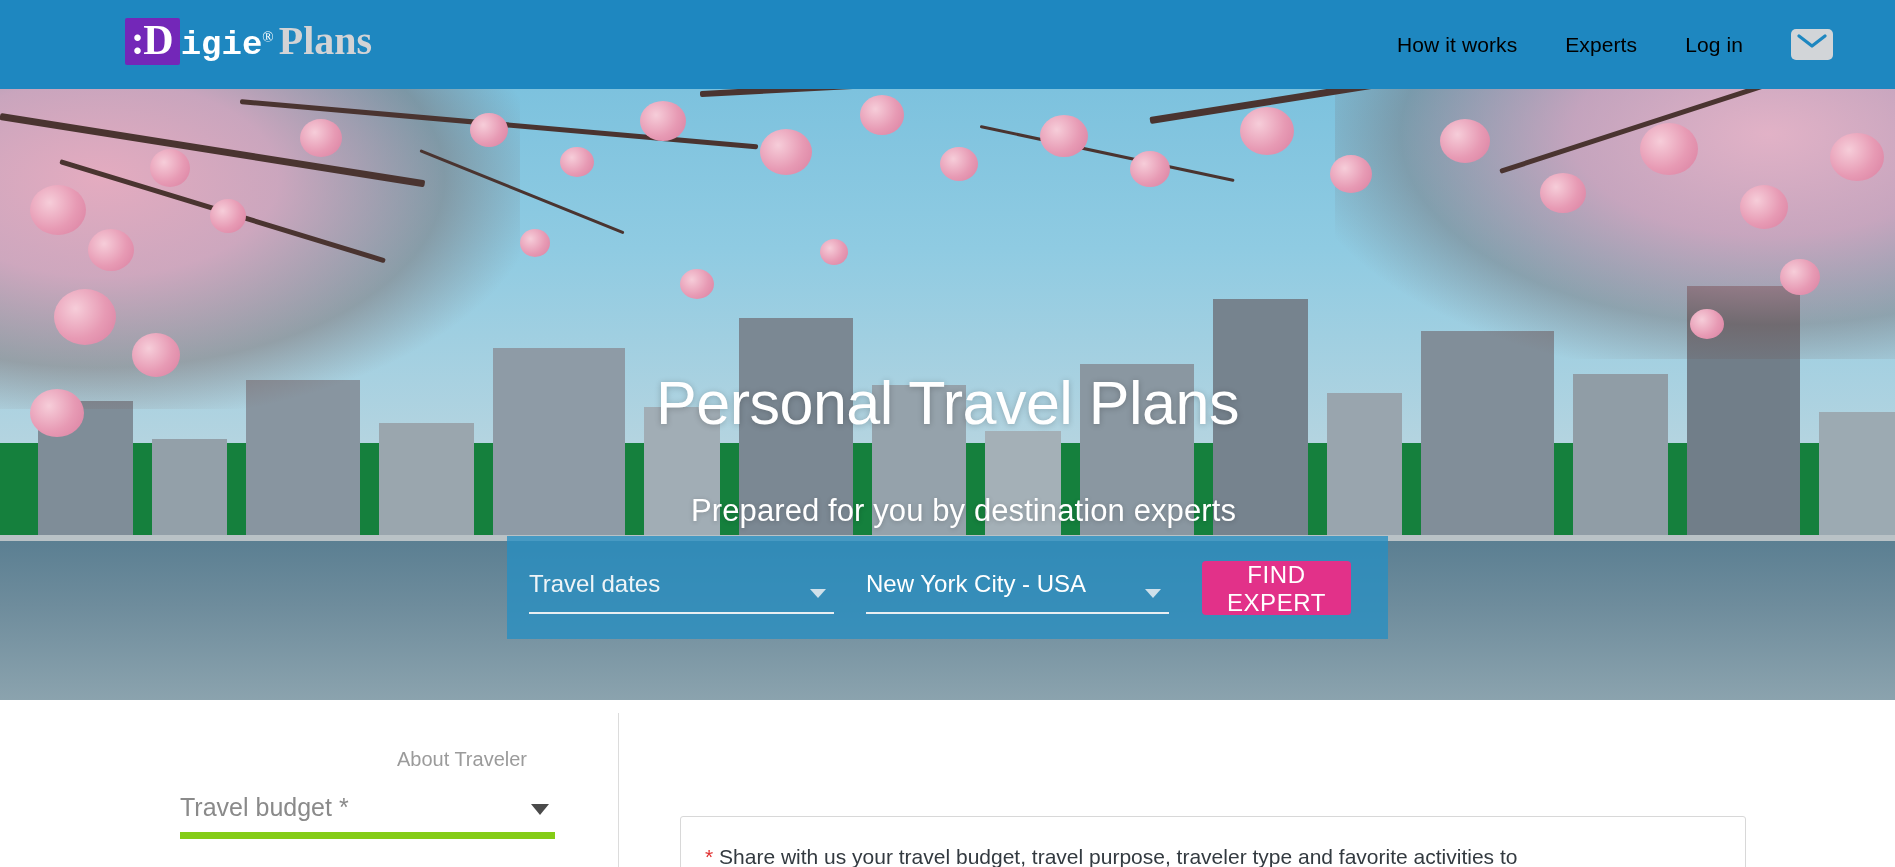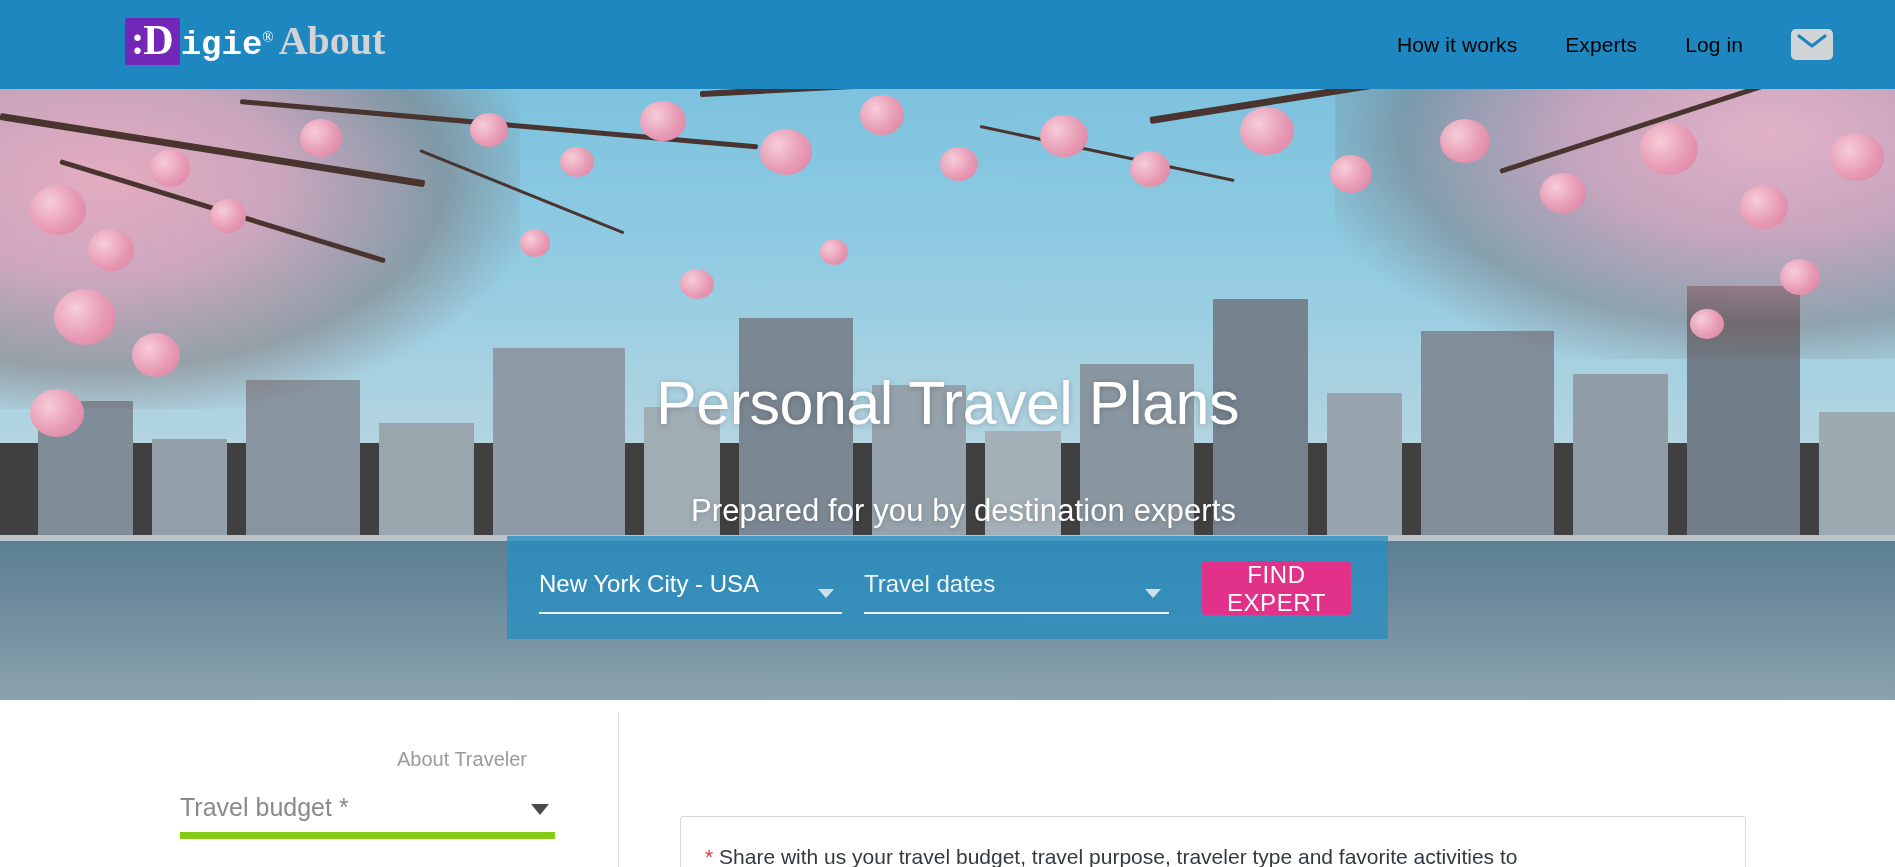--- a/index.html
+++ b/index.html
@@ -91,21 +91,21 @@
     display:flex; align-items:flex-start; justify-content:center;
     cursor:pointer;
     padding-top:4px;
   }
 
   
   .hero {
     position:absolute; top:89px; left:0;
     width:1895px; height:611px;
     overflow:hidden;
-    background:#404040;
+    background:#15803d;
   }
   .hero-photo { position:absolute; inset:0; }
   .sky {
     position:absolute; top:0; left:0; width:100%; height:58%;
     background:linear-gradient(#7dc2de 0%, #8fcbe2 45%, #b4d4e0 100%);
   }
   .water {
     position:absolute; bottom:0; left:0; width:100%; height:26%;
     background:linear-gradient(#5b7f92 0%, #6e8c9c 40%, #8ba3ae 100%);
   }
@@ -269,21 +269,21 @@
 
 <div class="header">
 
   <div class="logo">
     <span class="logo-badge">
       <span class="logo-colon">:</span>
       <span class="logo-d">D</span>
     </span>
     <span class="logo-igie">igie</span>
     <span class="logo-reg">®</span>
-    <span class="logo-travel">About</span>
+    <span class="logo-travel">Plans</span>
   </div>
 
   <div class="nav">
     <div class="nav-item">How it works</div>
     <div class="nav-item">Experts</div>
     <div class="nav-item">Log in</div>
     <div class="mail-btn">
       <svg width="30" height="20" viewBox="0 0 30 20" aria-hidden="true">
         <path d="M2 3 L15 13 L28 3" stroke="#1e87c0" stroke-width="3.2" fill="none" stroke-linecap="round" stroke-linejoin="round"></path>
       </svg>
@@ -358,30 +358,30 @@
     <div class="blossom" style="left:520px;  top:140px; width:30px; height:28px;"></div>
     <div class="blossom" style="left:680px;  top:180px; width:34px; height:30px;"></div>
     <div class="blossom" style="left:820px;  top:150px; width:28px; height:26px;"></div>
   </div>
 
   <div class="hero-title">Personal Travel Plans</div>
   <div class="hero-sub">Prepared for you by destination experts</div>
 
   <div class="search-panel">
 
+    <div class="field field-dates">
+      <span class="field-text ph">Travel dates</span>
+      <span class="caret"></span>
+    </div>
+
     <div class="field field-dest">
       <span class="field-text">New York City - USA</span>
       <span class="caret"></span>
     </div>
 
-    <div class="field field-dates">
-      <span class="field-text ph">Travel dates</span>
-      <span class="caret"></span>
-    </div>
-
     <button class="find-btn">FIND EXPERT</button>
   </div>
 </div>
 
 <div class="content">
 
   <div class="divider"></div>
 
   <div class="about-label">About Traveler</div>
 

